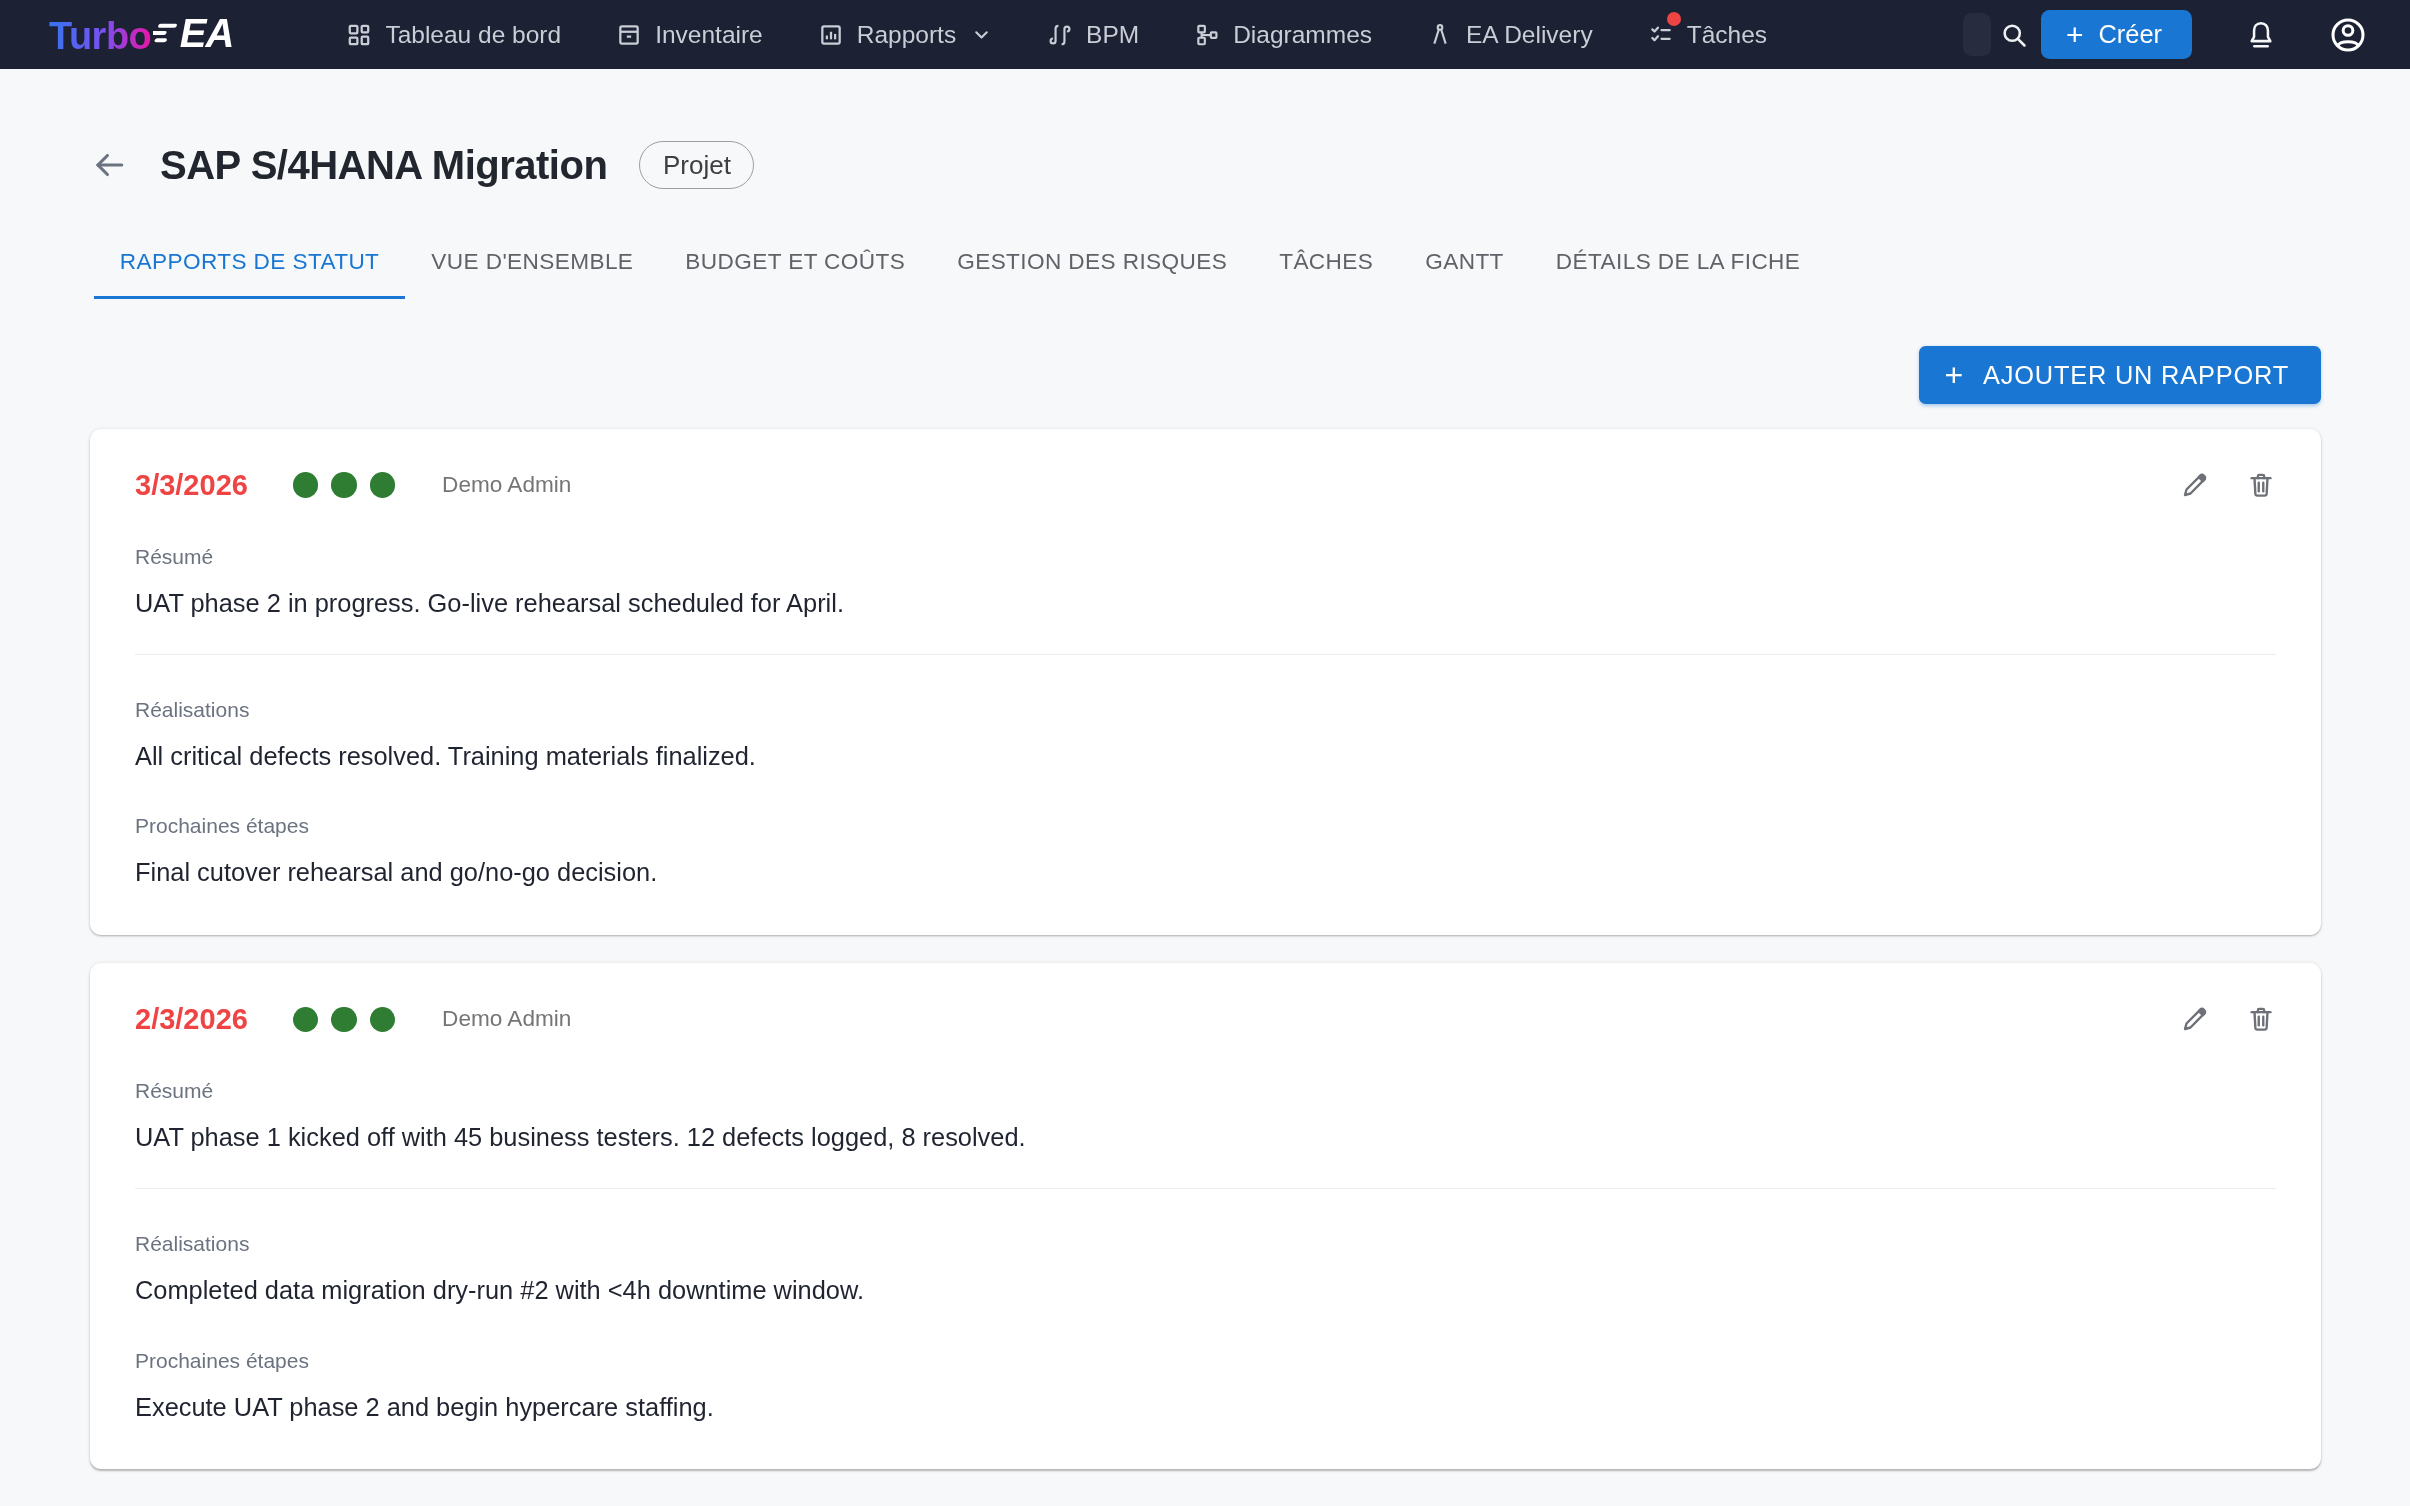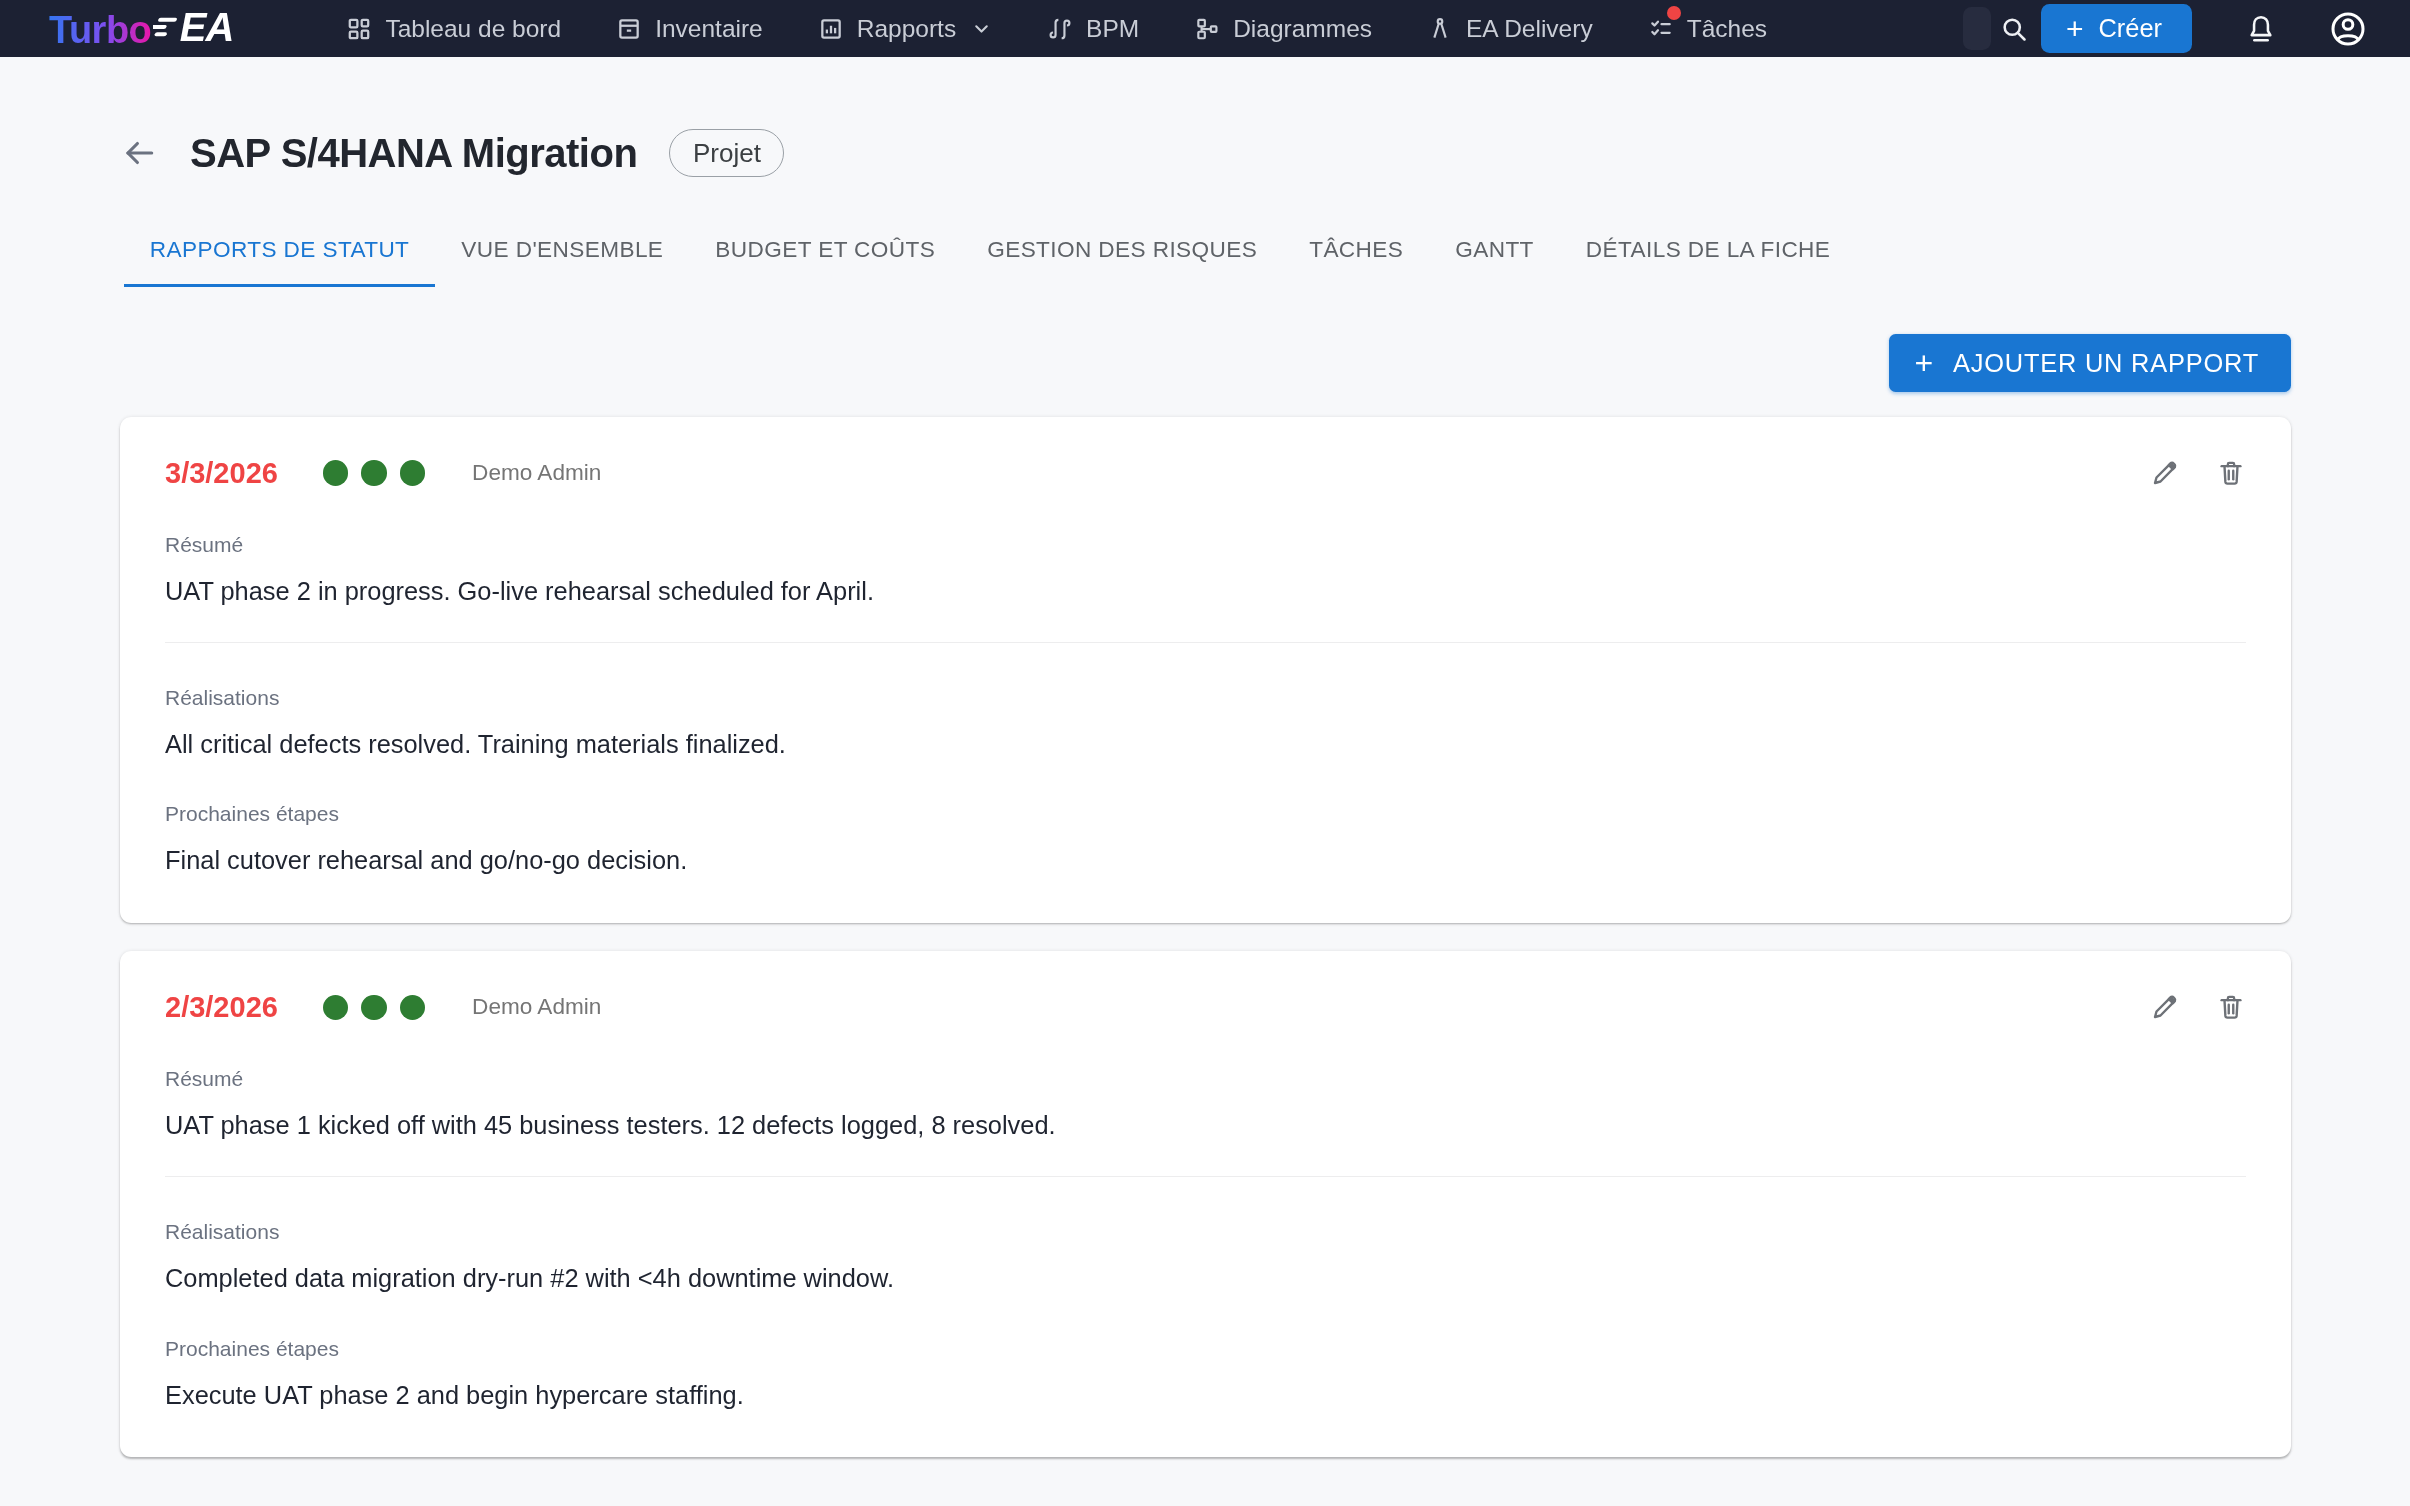--- a/index.html
+++ b/index.html
@@ -5,21 +5,21 @@
   * { margin: 0; padding: 0; box-sizing: border-box; }
   html, body { width: 2411px; height: 1507px; overflow: hidden; }
   body {
     font-family: "Liberation Sans", "DejaVu Sans", sans-serif;
     background: #f7f8fa;
     color: #1f2430;
   }
 
   
   .navbar {
-    height: 57px;
+    height: 69px;
     background: #1c2133;
     display: flex;
     align-items: center;
     padding: 0 43px 0 49px;
   }
   .logo { display: flex; align-items: baseline; margin-right: 113px; cursor: pointer; }
   .logo-turbo {
     font-size: 38px; font-weight: 700; letter-spacing: -0.5px;
     background: linear-gradient(90deg, #3575f0 0%, #7c4ff0 55%, #e916a8 100%);
     -webkit-background-clip: text; background-clip: text; color: transparent;
@@ -55,21 +55,21 @@
     height: 49px; padding: 0 30px 0 24.5px; border: none; border-radius: 8.5px;
     background: #1976d2; color: #ffffff; font-size: 25.4px; font-weight: 500;
     font-family: inherit; display: flex; align-items: center; gap: 15px;
     cursor: pointer;
   }
   .create-plus { font-size: 30px; font-weight: 400; line-height: 1; }
   .bell-btn { margin-left: 53px; color: #f5f6f8; cursor: pointer; display: flex; }
   .avatar-btn { margin-left: 51px; color: #ffffff; cursor: pointer; display: flex; }
 
   
-  .page { padding: 0 120px; }
+  .page { padding: 0 90px; }
 
   .page-header { display: flex; align-items: center; margin-top: 72px; }
   .back-btn { color: #6b7280; cursor: pointer; display: flex; margin-right: 32px; }
   .page-title { font-size: 40px; font-weight: 800; color: #22262e; letter-spacing: -0.5px; }
   .type-badge {
     margin-left: 32px; padding: 7.5px 22.6px; border: 1.9px solid #9aa0a6;
     border-radius: 941px; font-size: 26px; color: #3c4043; background: transparent;
   }
 
   .tabs { display: flex; margin-top: 38px; margin-left: 3.8px; }

